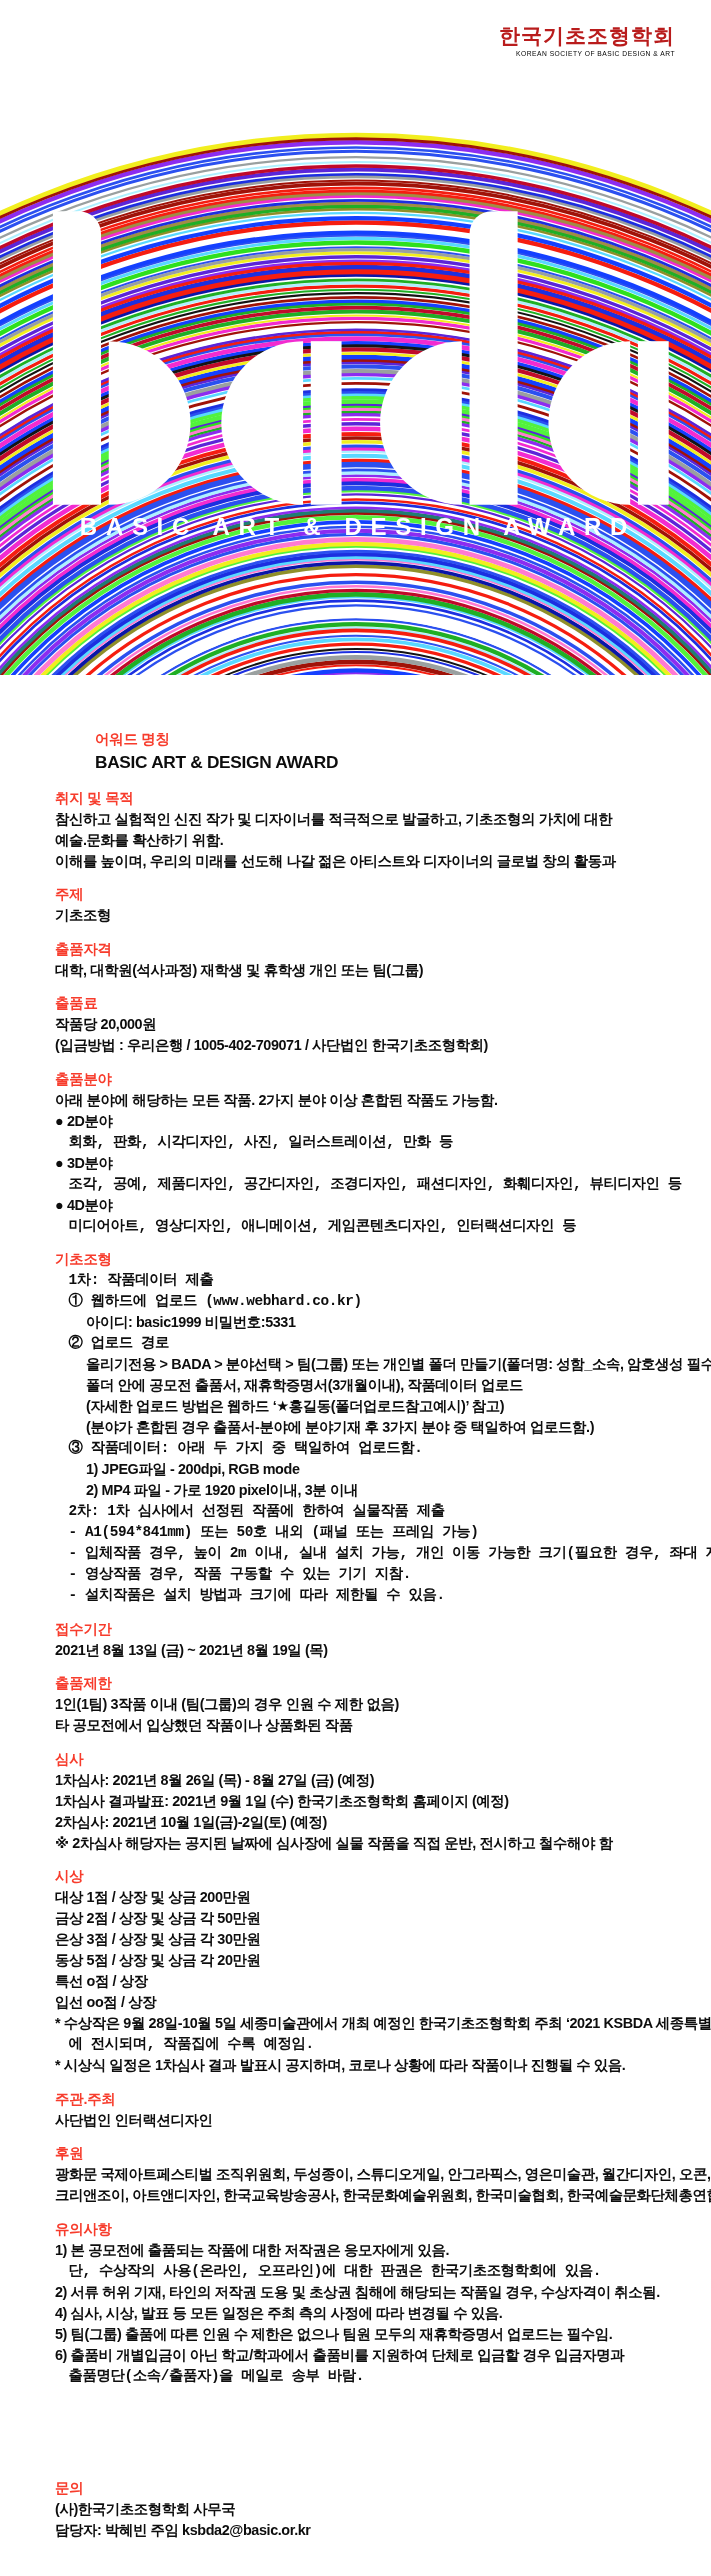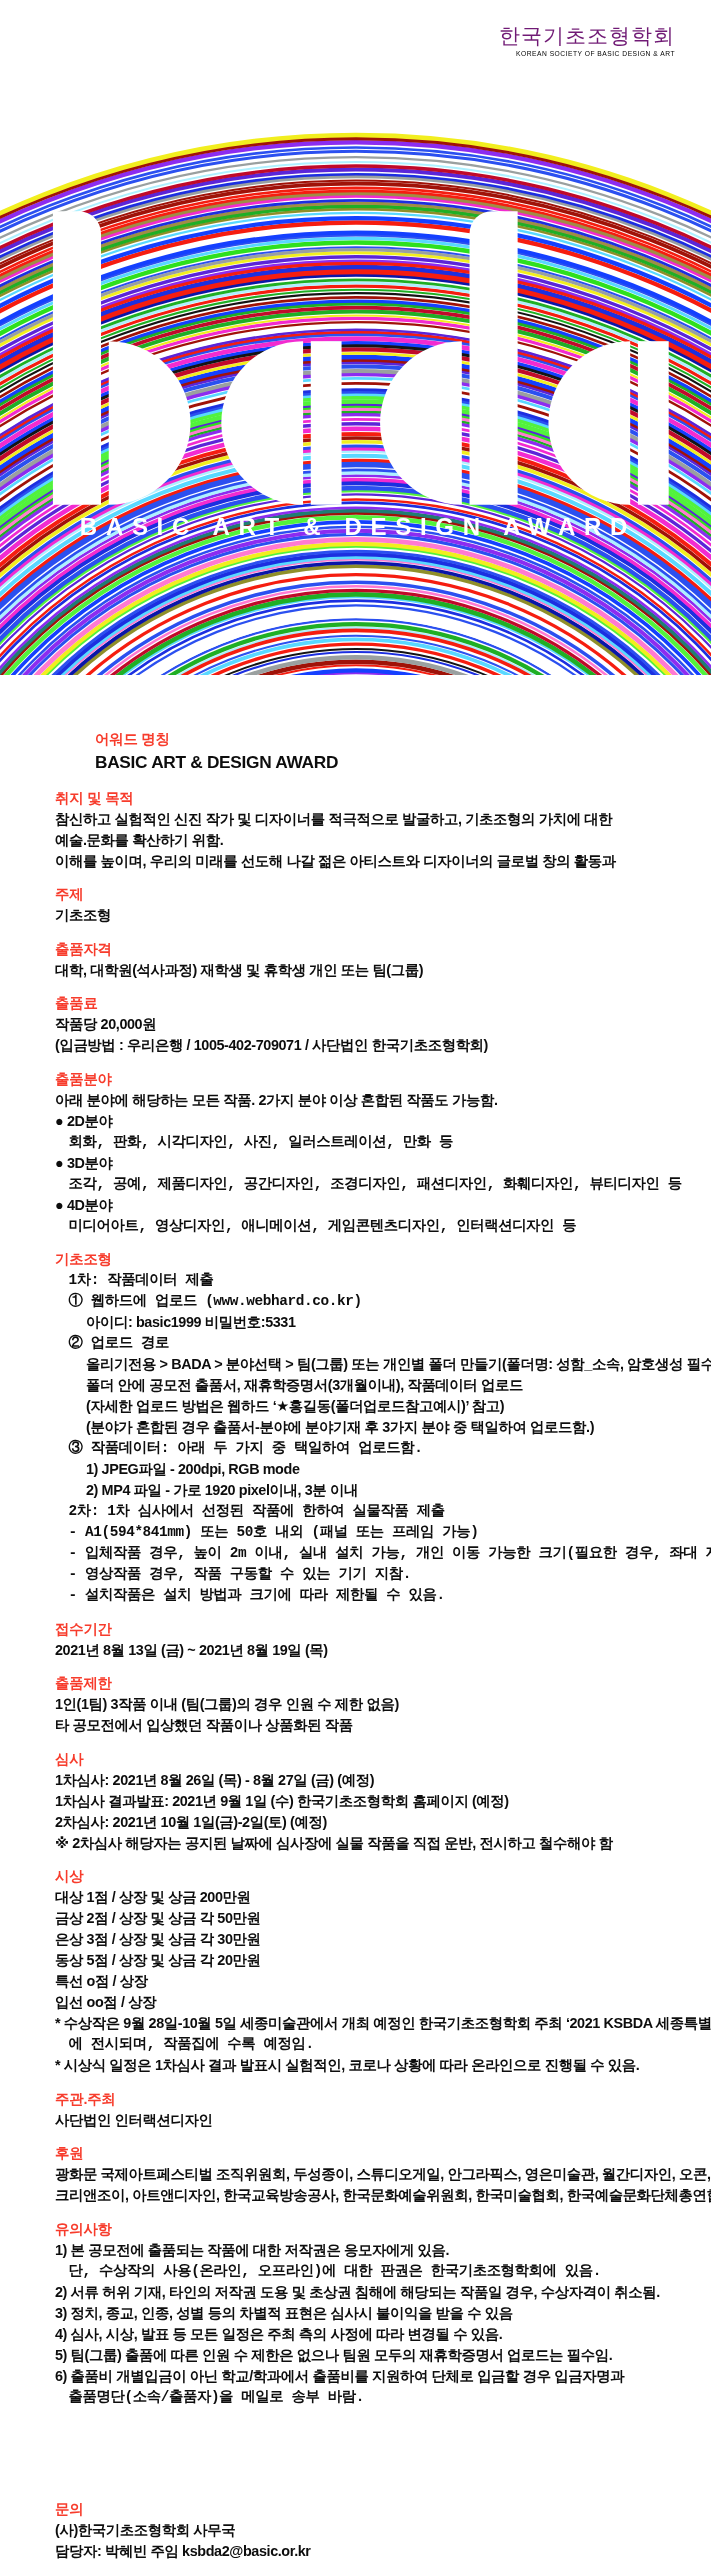--- a/index.html
+++ b/index.html
@@ -1,21 +1,21 @@
 <!DOCTYPE html>
 <html><head>
 <meta charset="utf-8">
 <style>
   html,body{margin:0;padding:0;background:#ffffff;}
   body{width:712px;font-family:"Liberation Sans","DejaVu Sans",sans-serif;color:#0d0d0d;}
   .page{position:relative;width:712px;height:2576px;background:#ffffff;overflow:hidden;}
 
   
   .logo{position:absolute;top:23px;right:37px;text-align:right;}
-  .logo-kr{font-size:21px;font-weight:normal;letter-spacing:1px;color:#701a75;line-height:25px;}
+  .logo-kr{font-size:21px;font-weight:bold;letter-spacing:1px;color:#b91c1c;line-height:25px;}
   .logo-en{font-size:6.7px;letter-spacing:0.5px;color:#000;margin-top:1.9px;}
 
   
   .hero{position:absolute;top:67px;left:0;width:712px;height:608px;display:block;}
   .hero-award{font-family:"Liberation Sans","DejaVu Sans",sans-serif;font-weight:bold;font-size:25px;letter-spacing:9px;fill:#ffffff;}
 
   
   .content{position:absolute;top:729px;left:55px;width:635px;}
   .section{margin-top:12.5px;}
   .section:first-child{margin-top:0;margin-left:40px;}
@@ -299,21 +299,21 @@
     <div class="heading">시상</div>
     <div>
           <div class="line">대상 1점 / 상장 및 상금 200만원</div>
           <div class="line">금상 2점 / 상장 및 상금 각 50만원</div>
           <div class="line">은상 3점 / 상장 및 상금 각 30만원</div>
           <div class="line">동상 5점 / 상장 및 상금 각 20만원</div>
           <div class="line">특선 o점 / 상장</div>
           <div class="line">입선 oo점 / 상장</div>
           <div class="line">* 수상작은 9월 28일-10월 5일 세종미술관에서 개최 예정인 한국기초조형학회 주최 ‘2021 KSBDA 세종특별전’</div>
           <div class="line ind1">에 전시되며, 작품집에 수록 예정임.</div>
-          <div class="line">* 시상식 일정은 1차심사 결과 발표시 실험적인, 코로나 상황에 따라 온라인으로 진행될 수 있음.</div>
+          <div class="line">* 시상식 일정은 1차심사 결과 발표시 공지하며, 코로나 상황에 따라 작품이나 진행될 수 있음.</div>
         </div>
   </div>
       <div class="section">
     <div class="heading">주관.주최</div>
     <div>
           <div class="line">사단법인 인터랙션디자인</div>
         </div>
   </div>
       <div class="section">
     <div class="heading">후원</div>
@@ -321,21 +321,20 @@
           <div class="line">광화문 국제아트페스티벌 조직위원회, 두성종이, 스튜디오게일, 안그라픽스, 영은미술관, 월간디자인, 오콘,</div>
           <div class="line">크리앤조이, 아트앤디자인, 한국교육방송공사, 한국문화예술위원회, 한국미술협회, 한국예술문화단체총연합회</div>
         </div>
   </div>
       <div class="section">
     <div class="heading">유의사항</div>
     <div>
           <div class="line">1) 본 공모전에 출품되는 작품에 대한 저작권은 응모자에게 있음.</div>
           <div class="line ind1">단, 수상작의 사용(온라인, 오프라인)에 대한 판권은 한국기초조형학회에 있음.</div>
           <div class="line">2) 서류 허위 기재, 타인의 저작권 도용 및 초상권 침해에 해당되는 작품일 경우, 수상자격이 취소됨.</div>
-          <div class="line">3) 정치, 종교, 인종, 성별 등의 차별적 표현은 심사시 불이익을 받을 수 있음</div>
           <div class="line">4) 심사, 시상, 발표 등 모든 일정은 주최 측의 사정에 따라 변경될 수 있음.</div>
           <div class="line">5) 팀(그룹) 출품에 따른 인원 수 제한은 없으나 팀원 모두의 재휴학증명서 업로드는 필수임.</div>
           <div class="line">6) 출품비 개별입금이 아닌 학교/학과에서 출품비를 지원하여 단체로 입금할 경우 입금자명과</div>
           <div class="line ind1">출품명단(소속/출품자)을 메일로 송부 바람.</div>
         </div>
   </div>
       <div class="section extra-gap">
     <div class="heading">문의</div>
     <div>
           <div class="line">(사)한국기초조형학회 사무국</div>

